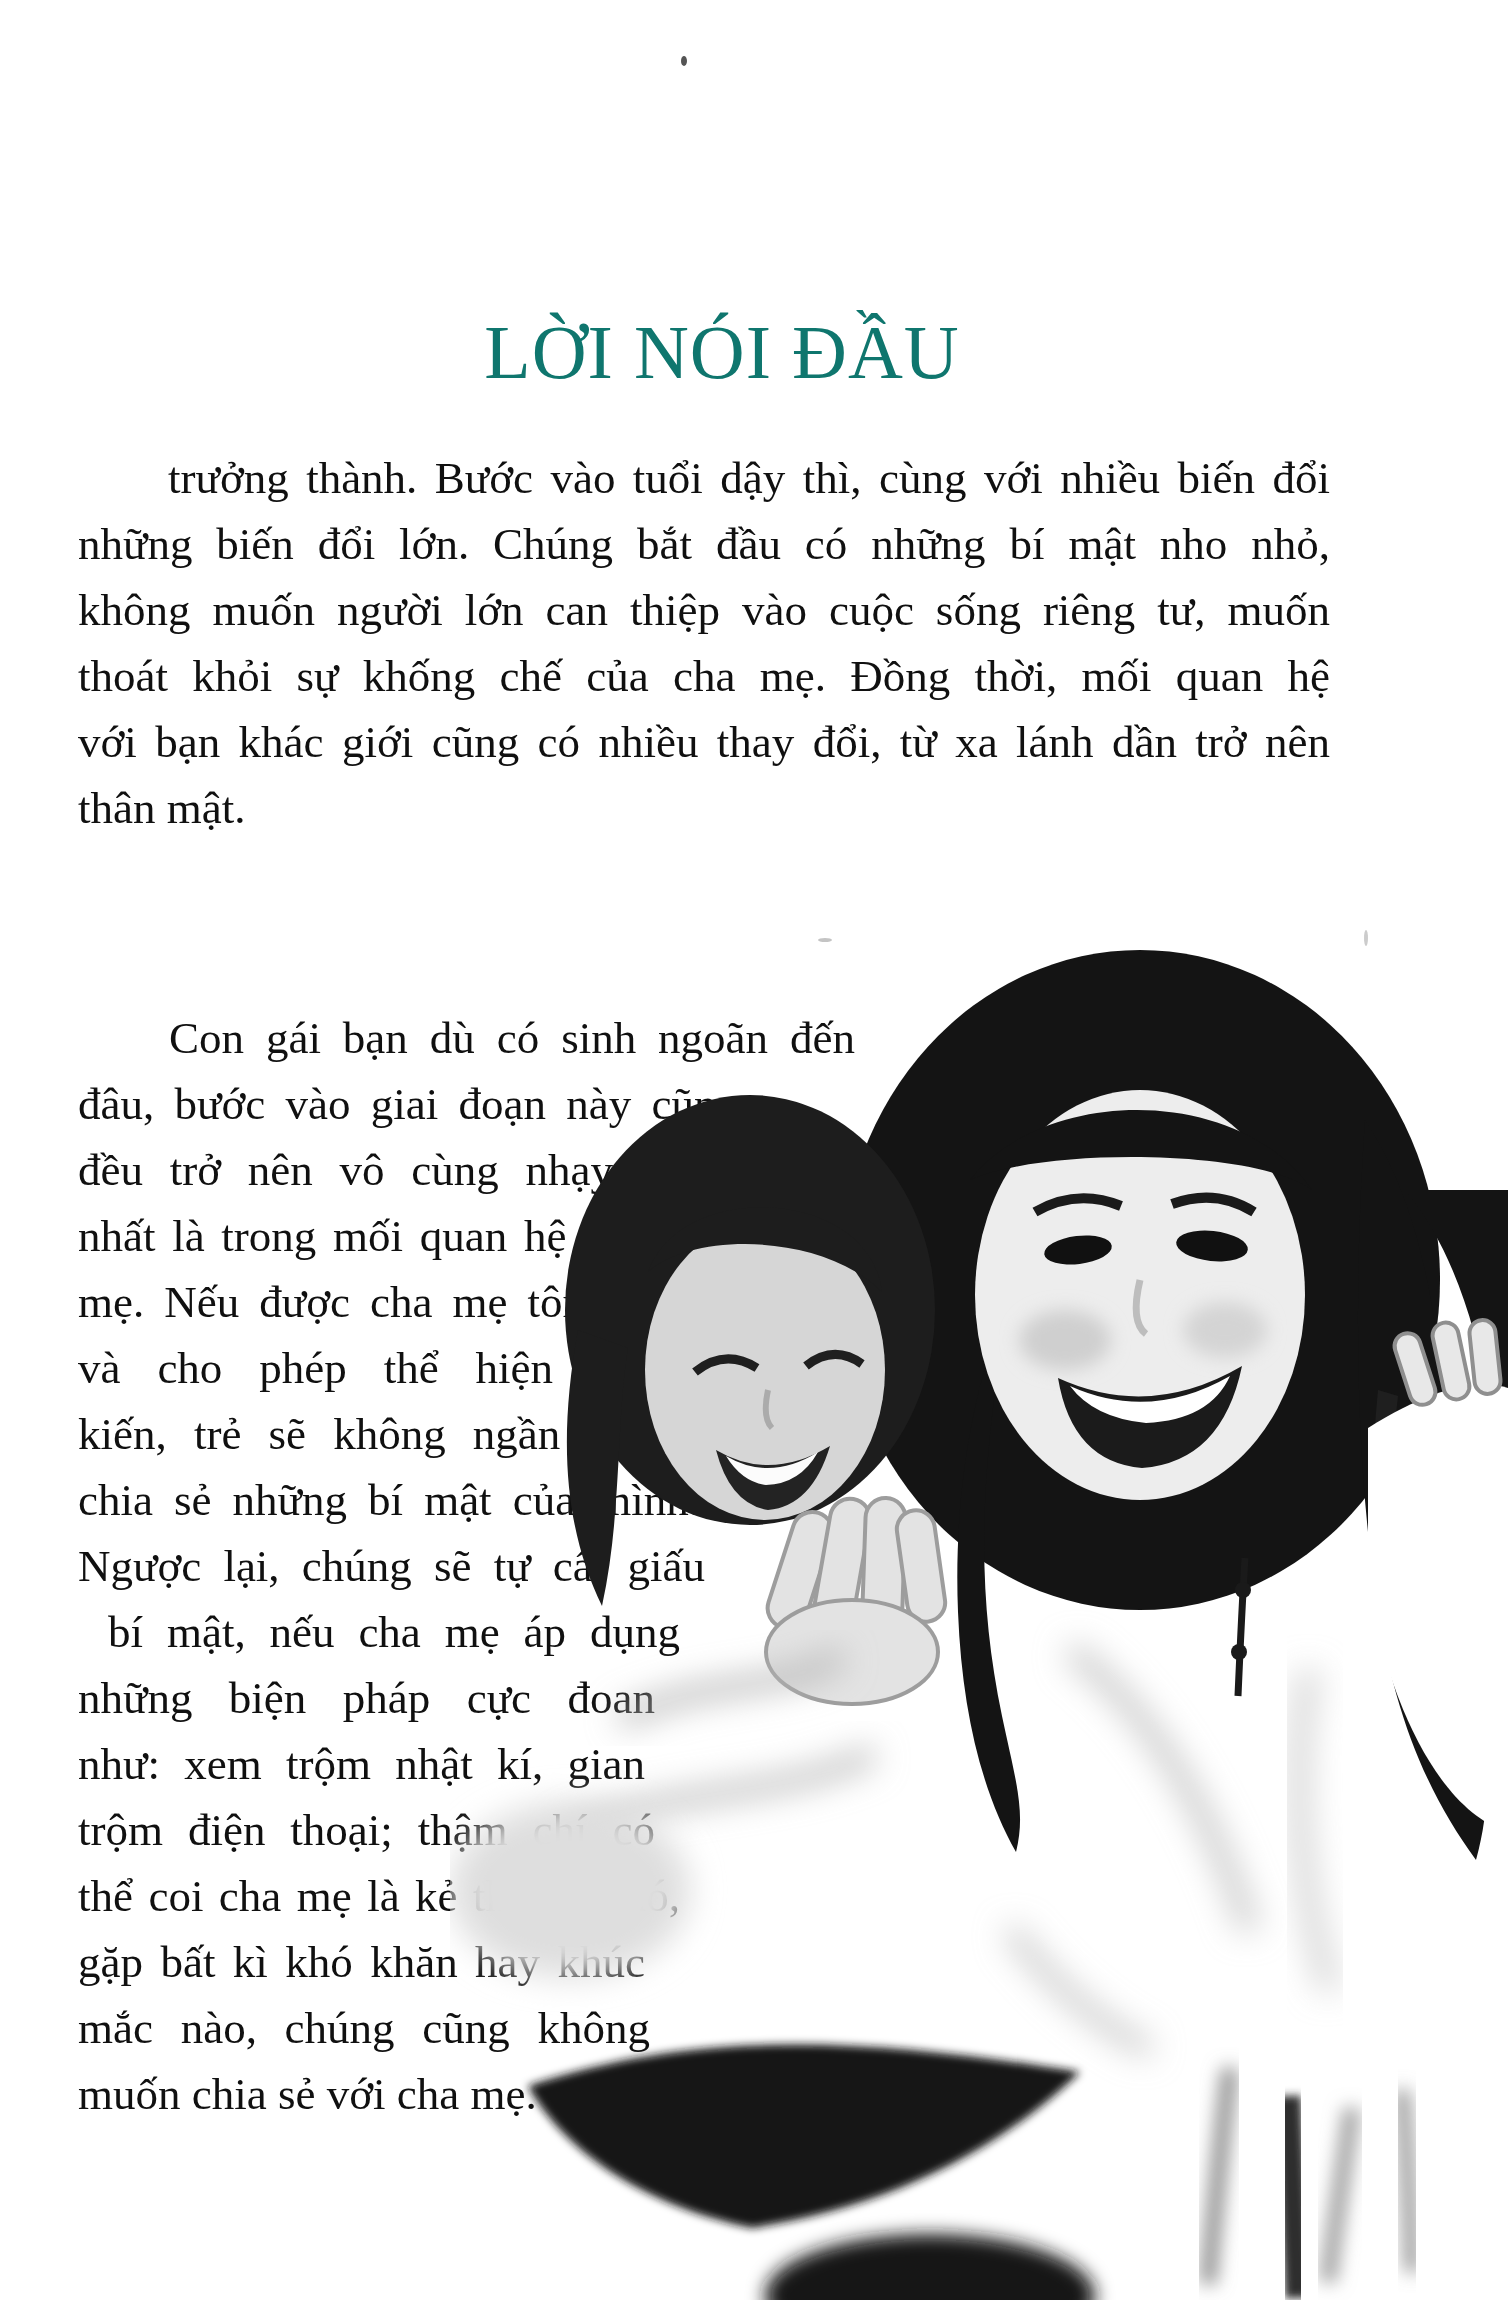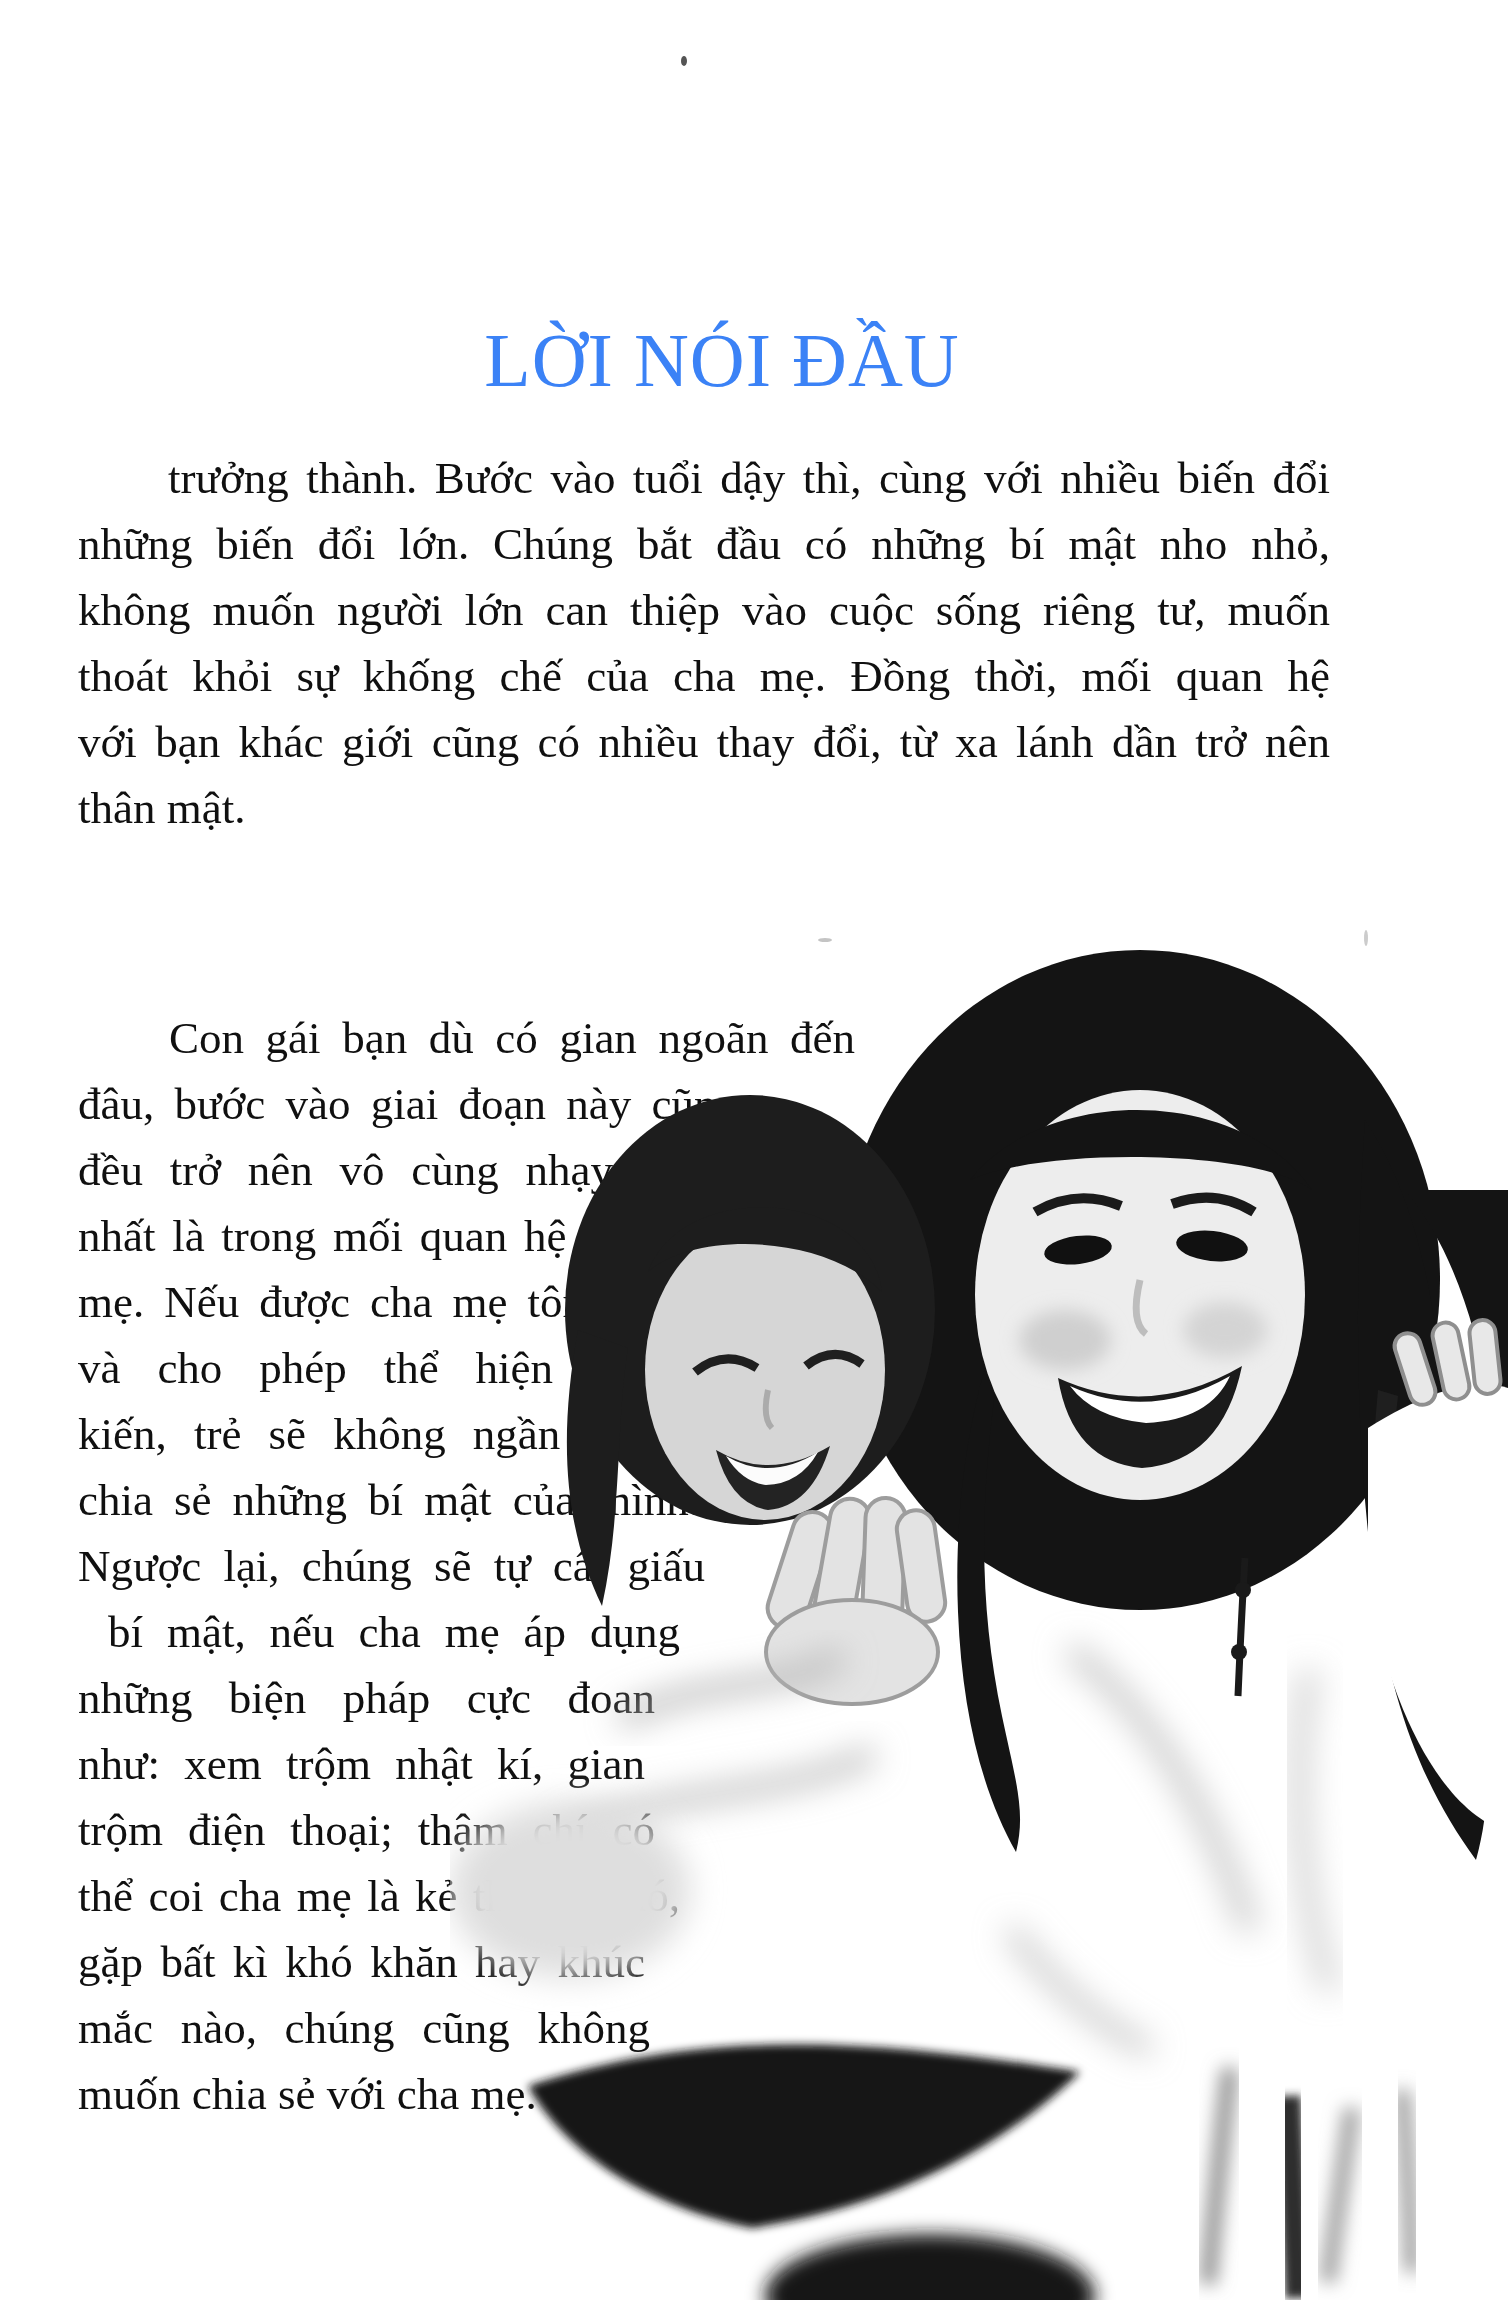--- a/index.html
+++ b/index.html
@@ -7,27 +7,27 @@
     position:relative;
     width:1508px;height:2300px;
     margin:0 auto;
     background:#ffffff;
     overflow:hidden;
     font-family:"Liberation Serif","DejaVu Serif",serif;
     color:#141414;
   }
   .title{
     position:absolute;
-    left:0;top:264px;width:1444px;
+    left:0;top:256px;width:1444px;
     text-align:center;
     font-size:76px;
     line-height:90px;
     letter-spacing:1px;
     font-weight:normal;
-    color:#3b82f6;
+    color:#0f766e;
   }
   .para{
     position:absolute;
     font-size:45px;
     line-height:66px;
     color:#101010;
   }
   .para .line{
     text-align:justify;
     text-align-last:justify;
@@ -80,21 +80,21 @@
   <div id="para1" class="para">
       <div class="line">trưởng thành. Bước vào tuổi dậy thì, cùng với nhiều biến đổi</div>
       <div class="line">những biến đổi lớn. Chúng bắt đầu có những bí mật nho nhỏ,</div>
       <div class="line">không muốn người lớn can thiệp vào cuộc sống riêng tư, muốn</div>
       <div class="line">thoát khỏi sự khống chế của cha mẹ. Đồng thời, mối quan hệ</div>
       <div class="line">với bạn khác giới cũng có nhiều thay đổi, từ xa lánh dần trở nên</div>
       <div class="line last">thân mật.</div>
     </div>
 
   <div id="para2" class="para">
-      <div class="line">Con gái bạn dù có gian ngoãn đến</div>
+      <div class="line">Con gái bạn dù có sinh ngoãn đến</div>
       <div class="line">đâu, bước vào giai đoạn này cũng</div>
       <div class="line">đều trở nên vô cùng nhạy cảm,</div>
       <div class="line">nhất là trong mối quan hệ với cha</div>
       <div class="line">mẹ. Nếu được cha mẹ tôn trọng</div>
       <div class="line">và cho phép thể hiện chính</div>
       <div class="line">kiến, trẻ sẽ không ngần ngại</div>
       <div class="line">chia sẻ những bí mật của mình.</div>
       <div class="line">Ngược lại, chúng sẽ tự cất giấu</div>
       <div class="line">bí mật, nếu cha mẹ áp dụng</div>
       <div class="line">những biện pháp cực đoan</div>

